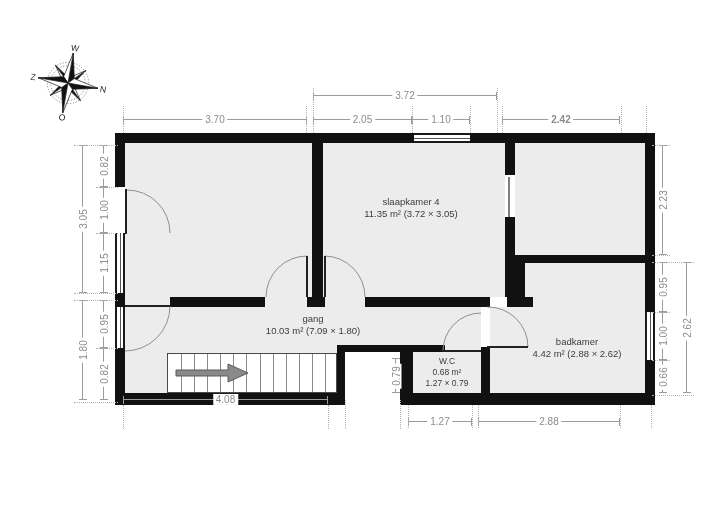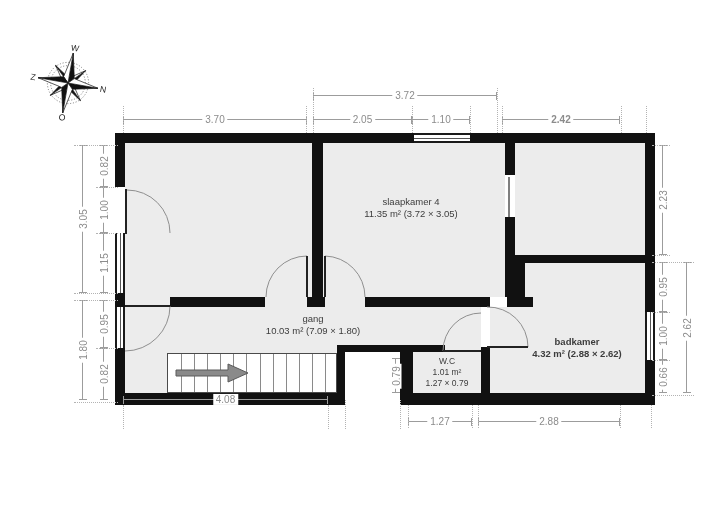--- a/index.html
+++ b/index.html
@@ -119,26 +119,26 @@
   <div class="room-label" style="left:411px;top:196px;">
     <div>slaapkamer 4</div>
     <div>11.35 m² (3.72 × 3.05)</div>
   </div>
   <div class="room-label" style="left:313px;top:313px;text-align:center;">
     <div>gang</div>
     <div>10.03 m² (7.09 × 1.80)</div>
   </div>
   <div class="room-label" style="left:447px;top:356px;font-size:8.5px;line-height:11px;">
     <div>W.C</div>
-    <div>1.01 m²</div>
+    <div>0.68 m²</div>
     <div>1.27 × 0.79</div>
   </div>
-  <div class="room-label" style="left:577px;top:336px;font-weight:bold;">
+  <div class="room-label" style="left:577px;top:336px;">
     <div>badkamer</div>
-    <div>4.32 m² (2.88 × 2.62)</div>
+    <div>4.42 m² (2.88 × 2.62)</div>
   </div>
 
   <div id="dimlayer">
       <div class="dim h" style="left: 313px; top: 95px; width: 184px; height: 0px;">
         <span class="lbl">3.72</span>
       </div>
       <div class="dim h" style="left: 123px; top: 119px; width: 184px; height: 0px;">
         <span class="lbl">3.70</span>
       </div>
       <div class="dim h" style="left: 313px; top: 119px; width: 99px; height: 0px;">

